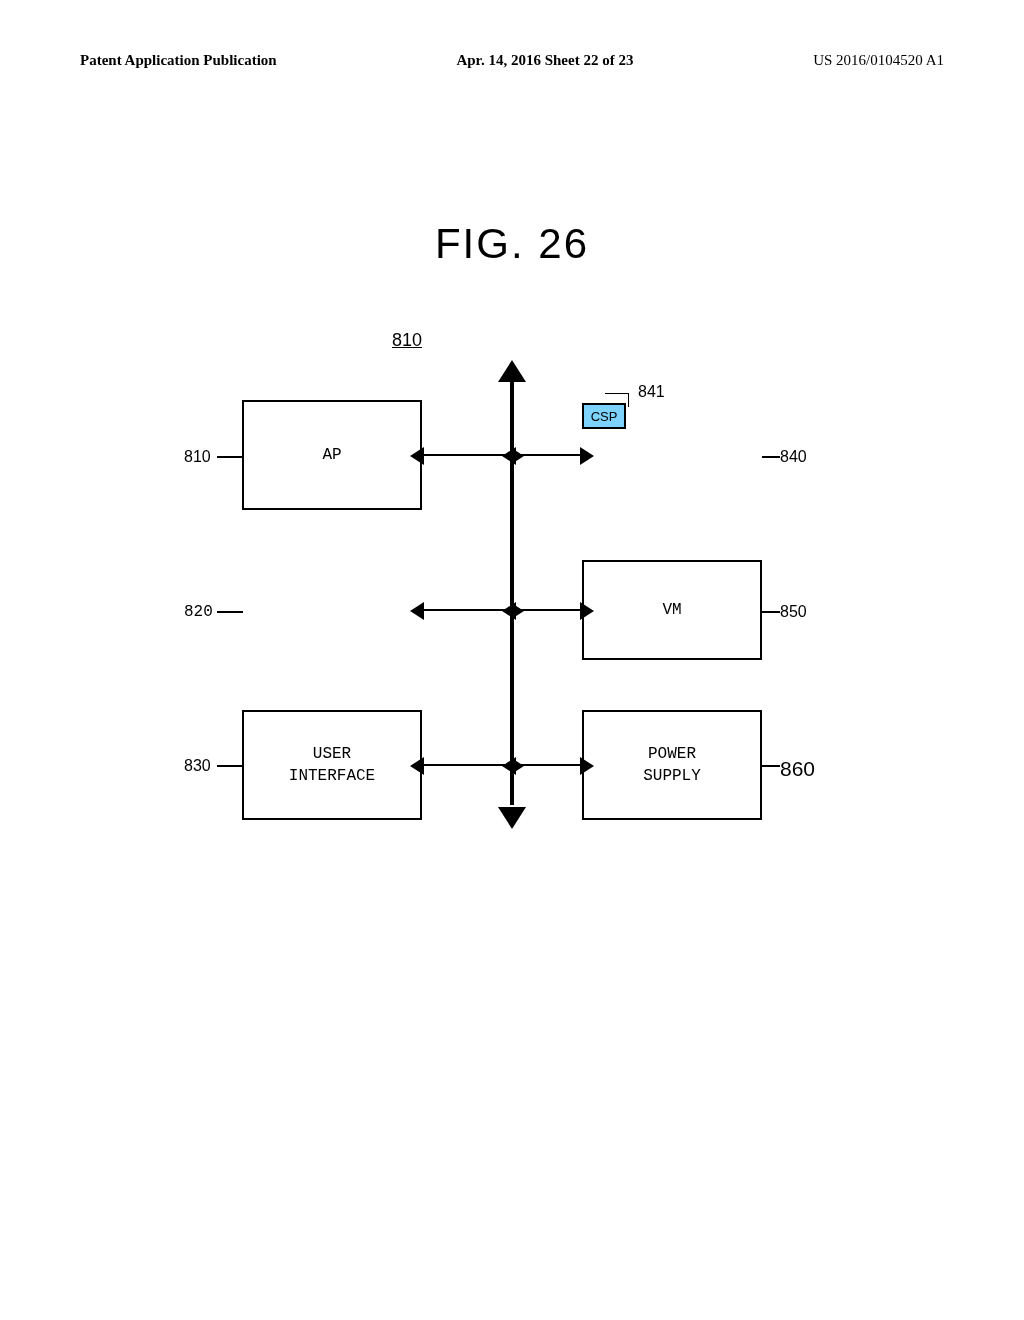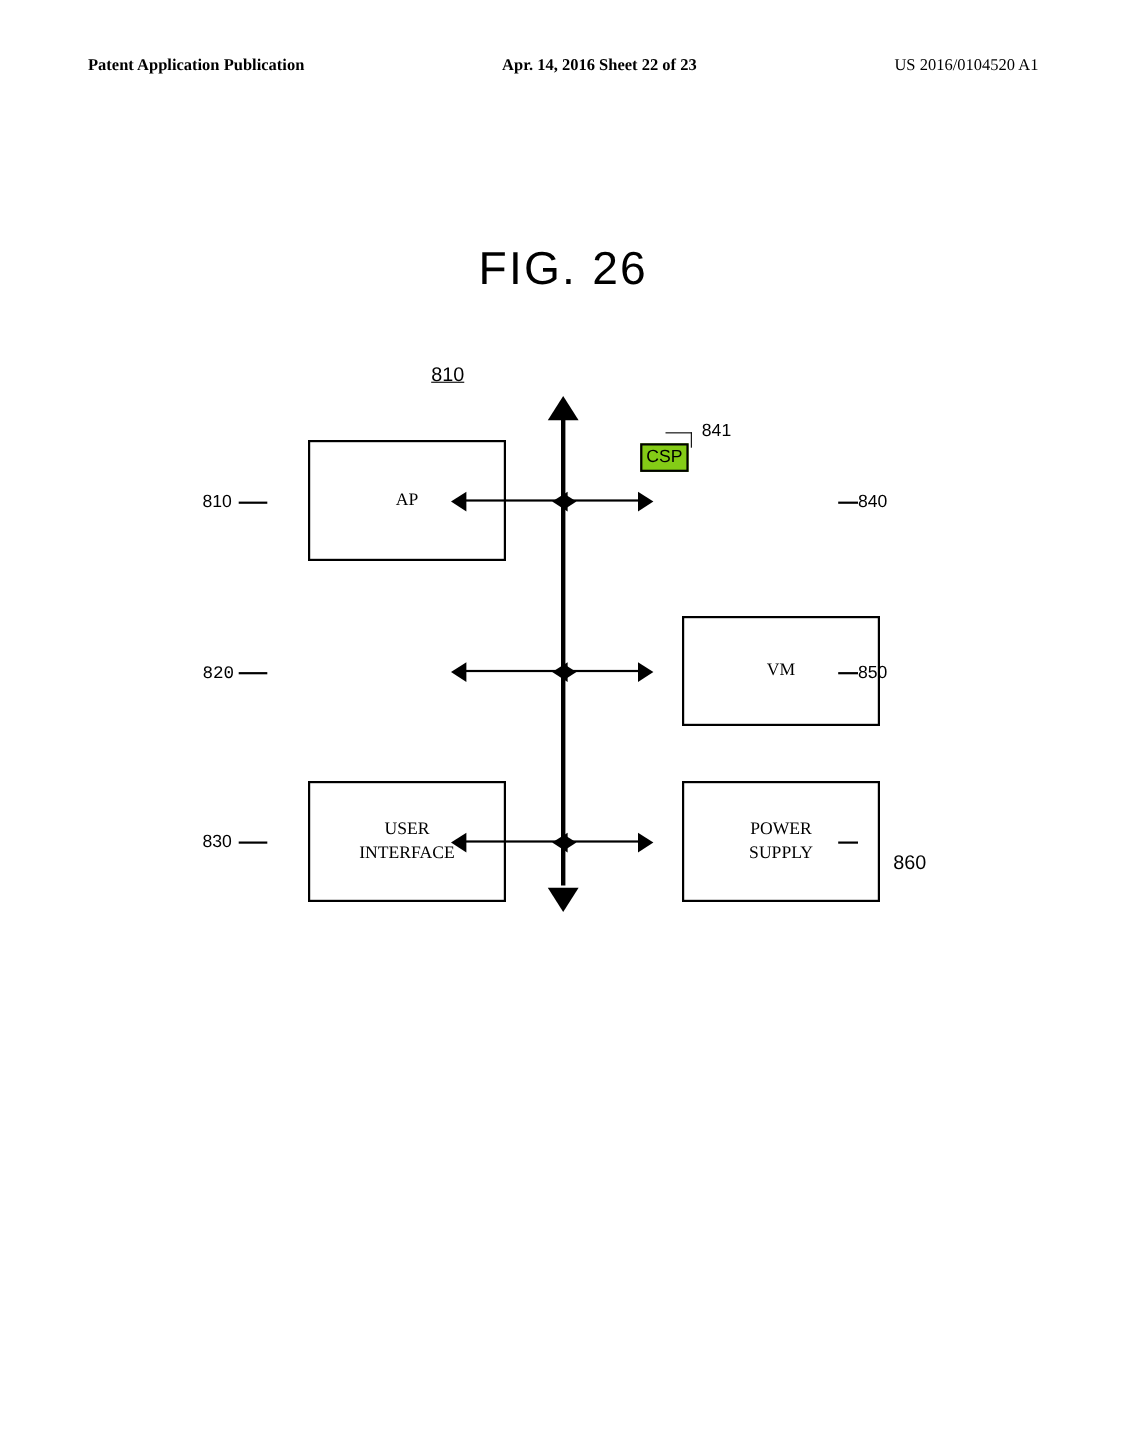--- a/index.html
+++ b/index.html
@@ -105,24 +105,23 @@
     }
 
     
     .box {
       position: absolute;
       border: 2px solid #000;
       display: flex;
       align-items: center;
       justify-content: center;
       font-size: 16px;
-      font-family: Liberation Serif, serif;
+      font-family: Liberation Mono, monospace;
       text-align: center;
       background: #fff;
-      margin-left: 38px;
     }
 
     
     .box-ap {
       top: 80px;
       left: 80px;
       width: 180px;
       height: 110px;
     }
 
@@ -170,23 +169,23 @@
     .box-csp {
       position: absolute;
       top: 83px;
       left: 420px;
       width: 44px;
       height: 26px;
       border: 2px solid #000;
       display: flex;
       align-items: center;
       justify-content: center;
-      font-size: 16px;
+      font-size: 13px;
       font-family: Arial, sans-serif;
-      background: #84cc16;
+      background: #7dd3fc;
       z-index: 10;
     }
   </style>
 </head>
 <body>
 
 <div class="header">
   <span class="header-left">Patent Application Publication</span>
   <span class="header-center">Apr. 14, 2016  Sheet 22 of 23</span>
   <span class="header-right">US 2016/0104520 A1</span>
@@ -267,16 +266,16 @@
 
   <div style="position:absolute;top:437px;left:22px;font-size:16px;font-family:Arial,sans-serif;">830</div>
   <div style="position:absolute;top:445px;left:55px;width:26px;height:2px;background:#000;"></div>
 
   <div style="position:absolute;top:128px;left:618px;font-size:16px;font-family:Arial,sans-serif;">840</div>
   <div style="position:absolute;top:136px;left:600px;width:18px;height:2px;background:#000;"></div>
 
   <div style="position:absolute;top:283px;left:618px;font-size:16px;font-family:Arial,sans-serif;">850</div>
   <div style="position:absolute;top:291px;left:600px;width:18px;height:2px;background:#000;"></div>
 
-  <div style="position:absolute;top:454px;left:618px;font-size:18px;font-family:Arial,sans-serif;margin-left:32px;">860</div>
+  <div style="position:absolute;top:437px;left:618px;font-size:21px;font-family:Arial,sans-serif;">860</div>
   <div style="position:absolute;top:445px;left:600px;width:18px;height:2px;background:#000;"></div>
 
 </div>
 
 </body></html>

